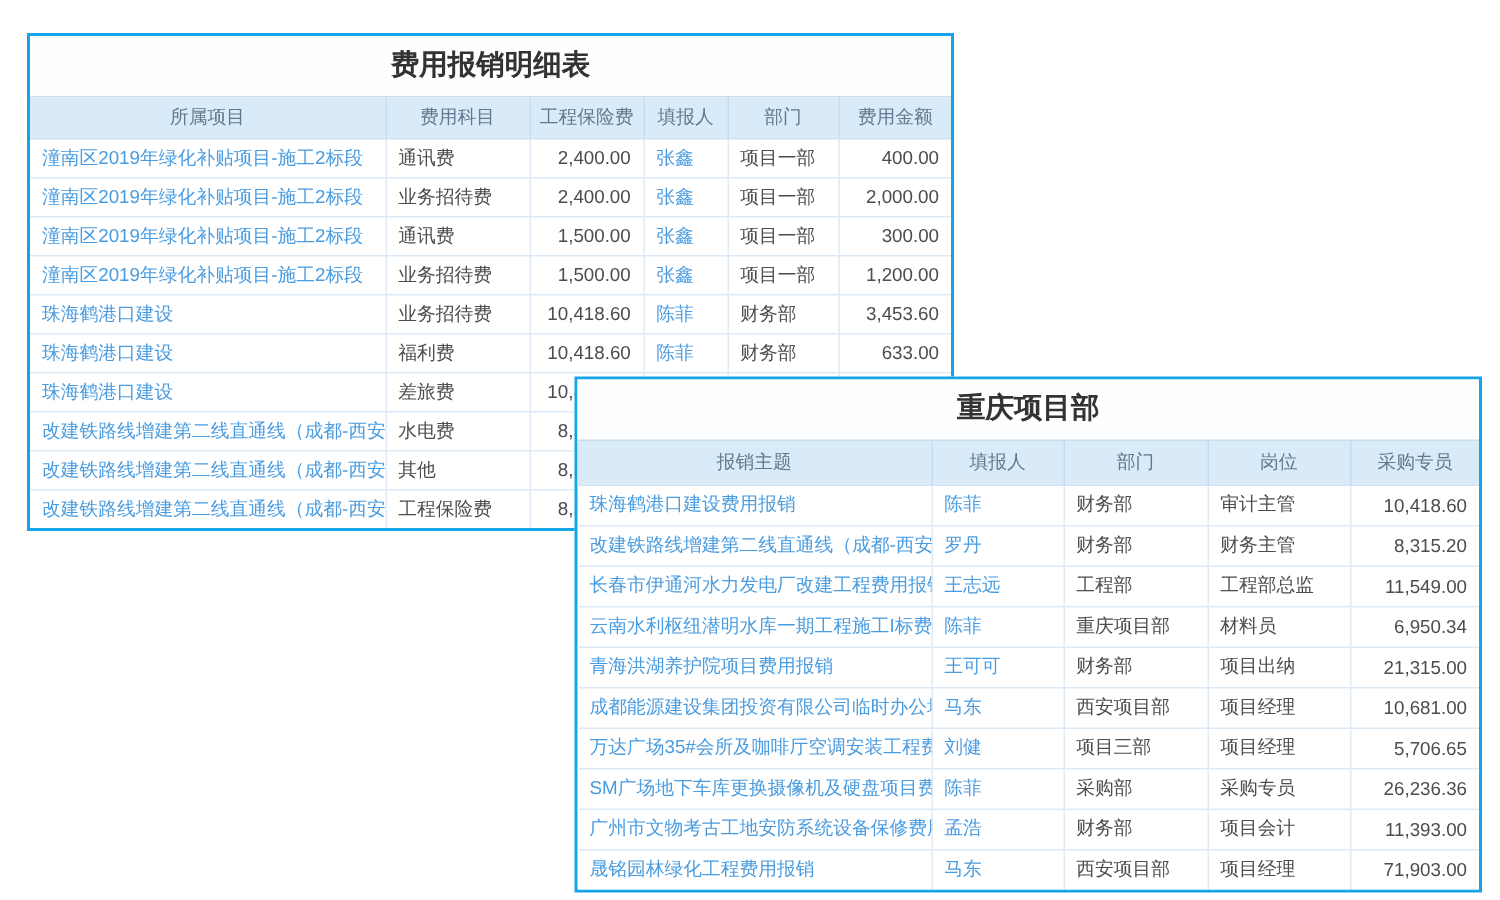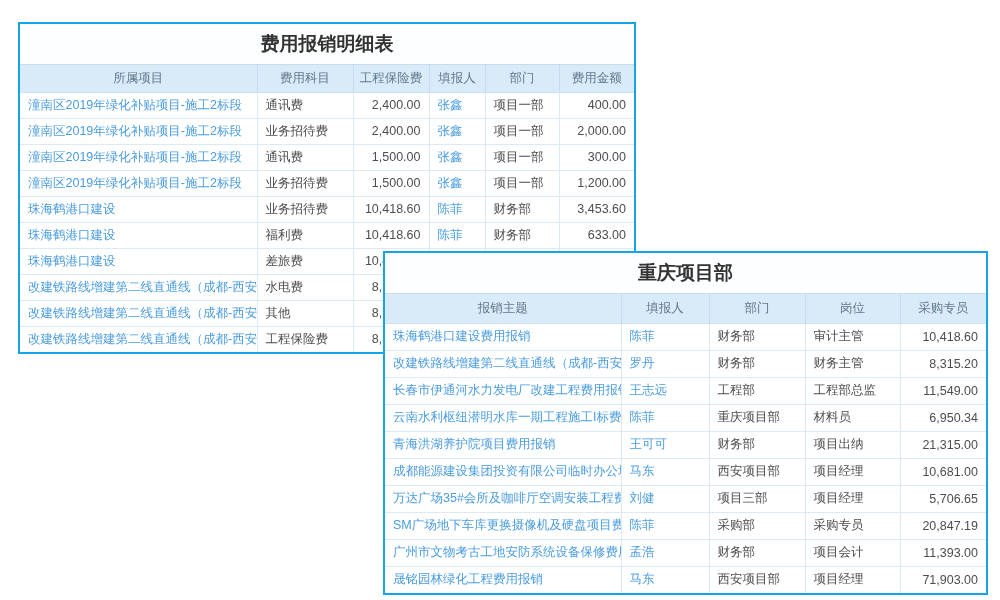--- a/index.html
+++ b/index.html
@@ -225,21 +225,21 @@
         <td class="link ctr">刘健</td>
         <td class="ctr">项目三部</td>
         <td class="ctr">项目经理</td>
         <td class="num">5,706.65</td>
       </tr>
       <tr>
         <td class="link left">SM广场地下车库更换摄像机及硬盘项目费用报销</td>
         <td class="link ctr">陈菲</td>
         <td class="ctr">采购部</td>
         <td class="ctr">采购专员</td>
-        <td class="num">20,847.19</td>
+        <td class="num">26,236.36</td>
       </tr>
       <tr>
         <td class="link left">广州市文物考古工地安防系统设备保修费用报销</td>
         <td class="link ctr">孟浩</td>
         <td class="ctr">财务部</td>
         <td class="ctr">项目会计</td>
         <td class="num">11,393.00</td>
       </tr>
       <tr>
         <td class="link left">晟铭园林绿化工程费用报销</td>

